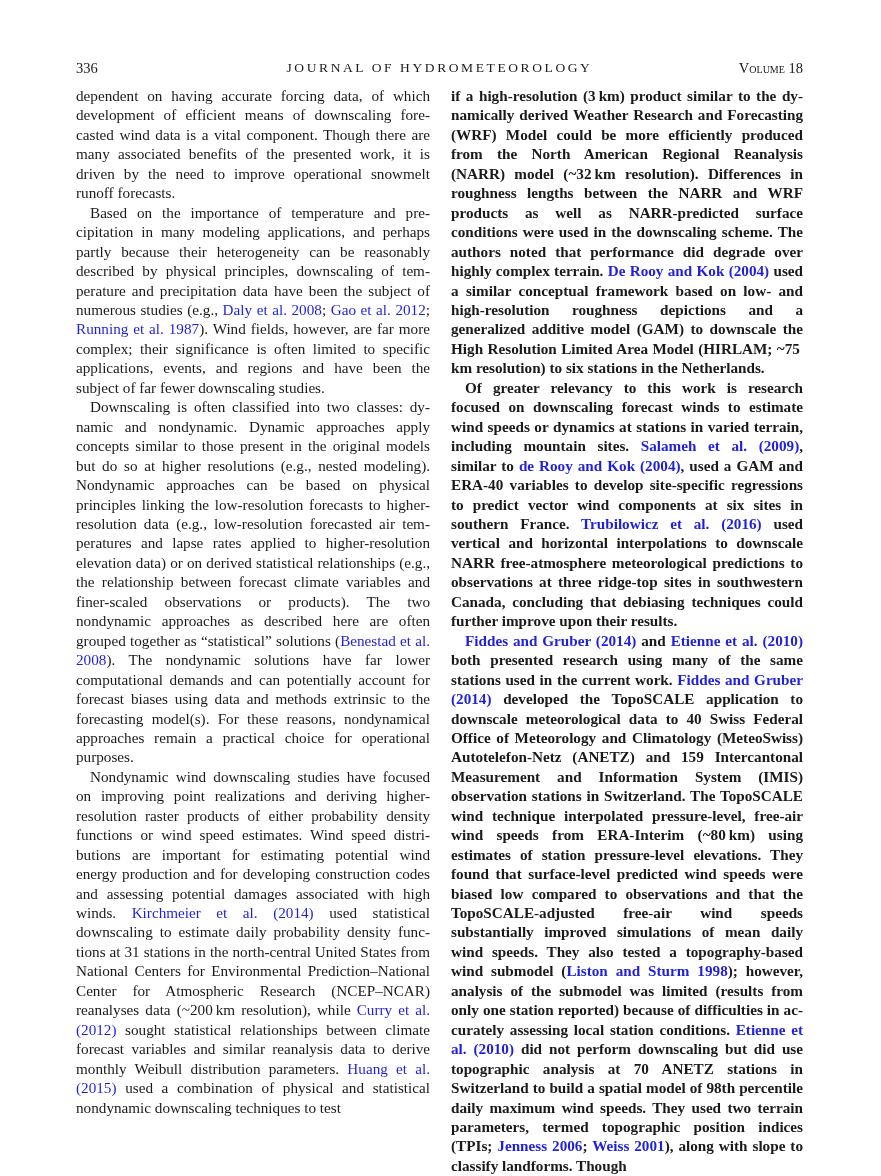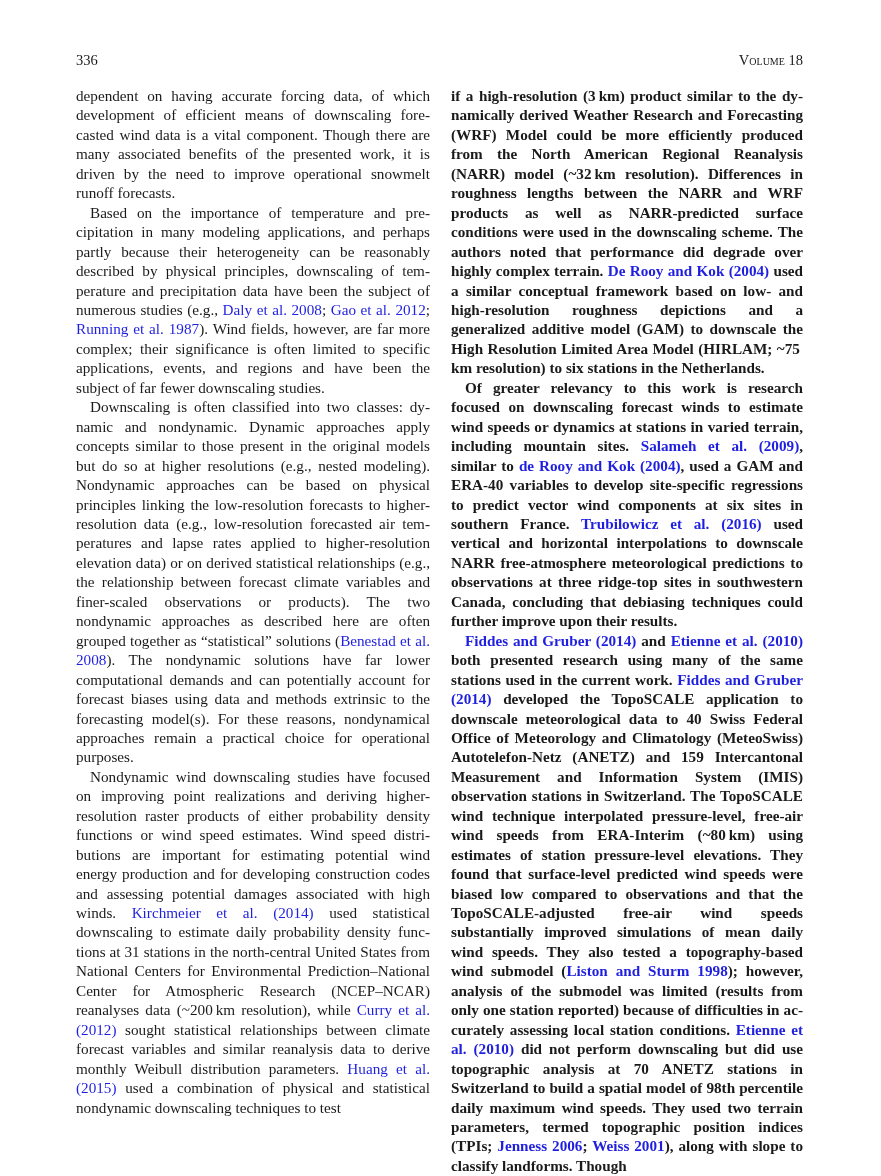--- a/index.html
+++ b/index.html
@@ -1,36 +1,37 @@
 <!DOCTYPE html>
 <html><head>
   <meta charset="utf-8">
   <style>
     html, body { margin: 0; padding: 0; background: #ffffff; }
     body { width: 881px; height: 1176px; position: relative; overflow: hidden;
            font-family: "Liberation Serif", "DejaVu Serif", serif; color: #1a1a1a; }
-    .header { position: absolute; top: 52px; left: 76px; width: 727px; height: 20px;
+    .header { position: absolute; top: 60px; left: 76px; width: 727px; height: 20px;
               font-size: 14.5px; }
     .page-num { position: absolute; left: 0; top: 0; }
     .journal { position: absolute; left: 0; right: 0; top: 0; text-align: center;
                letter-spacing: 2.6px; font-size: 13.5px; }
     .volume { position: absolute; right: 0; top: 0; font-variant: small-caps; font-size: 14.5px; text-align: right; }
     .col { position: absolute; top: 86px; width: 354px; font-size: 15.2px;
            line-height: 19.45px; text-align: justify; hyphens: manual; }
     .col.left { left: 76px; }
     .col.right { left: 451px; width: 352px; font-weight: bold; }
     .col p { margin: 0; text-indent: 0; }
     .col p.indent { text-indent: 14px; }
     .ref { color: #1f1fe0; text-decoration: none; cursor: pointer; }
   </style>
 </head>
 <body>
 
 <div class="header">
   <span class="page-num">336</span>
+  <span class="journal">JOURNAL OF HYDROMETEOROLOGY</span>
   <span class="volume">Volume 18</span>
 </div>
 
 <div class="col left">
     <p><span>dependent on having accurate forcing data, of which development of efficient means of downscaling fore­casted wind data is a vital component. Though there are many associated benefits of the presented work, it is driven by the need to improve operational snowmelt runoff forecasts.</span></p>
     <p class="indent"><span>Based on the importance of temperature and pre­cipitation in many modeling applications, and perhaps partly because their heterogeneity can be reasonably described by physical principles, downscaling of tem­perature and precipitation data have been the subject of numerous studies (e.g., </span><a class="ref">Daly et al. 2008</a><span>; </span><a class="ref">Gao et al. 2012</a><span>; </span><a class="ref">Running et al. 1987</a><span>). Wind fields, however, are far more complex; their significance is often limited to specific applications, events, and regions and have been the subject of far fewer downscaling studies.</span></p>
     <p class="indent"><span>Downscaling is often classified into two classes: dy­namic and nondynamic. Dynamic approaches apply concepts similar to those present in the original models but do so at higher resolutions (e.g., nested modeling). Nondynamic approaches can be based on physical principles linking the low-resolution forecasts to higher-resolution data (e.g., low-resolution forecasted air tem­peratures and lapse rates applied to higher-resolution elevation data) or on derived statistical relationships (e.g., the relationship between forecast climate variables and finer-scaled observations or products). The two nondynamic approaches as described here are often grouped together as “statistical” solutions (</span><a class="ref">Benestad et al. 2008</a><span>). The nondynamic solutions have far lower computational demands and can potentially account for forecast biases using data and methods extrinsic to the forecasting model(s). For these reasons, nondynamical approaches remain a practical choice for operational purposes.</span></p>
     <p class="indent"><span>Nondynamic wind downscaling studies have focused on improving point realizations and deriving higher-resolution raster products of either probability density functions or wind speed estimates. Wind speed distri­butions are important for estimating potential wind energy production and for developing construction codes and assessing potential damages associated with high winds. </span><a class="ref">Kirchmeier et al. (2014)</a><span> used statistical downscaling to estimate daily probability density func­tions at 31 stations in the north-central United States from National Centers for Environmental Prediction–National Center for Atmospheric Research (NCEP–NCAR) reanalyses data (~200 km resolution), while </span><a class="ref">Curry et al. (2012)</a><span> sought statistical relationships be­tween climate forecast variables and similar reanalysis data to derive monthly Weibull distribution parameters. </span><a class="ref">Huang et al. (2015)</a><span> used a combination of physical and statistical nondynamic downscaling techniques to test</span></p>
   </div>
 <div class="col right">

